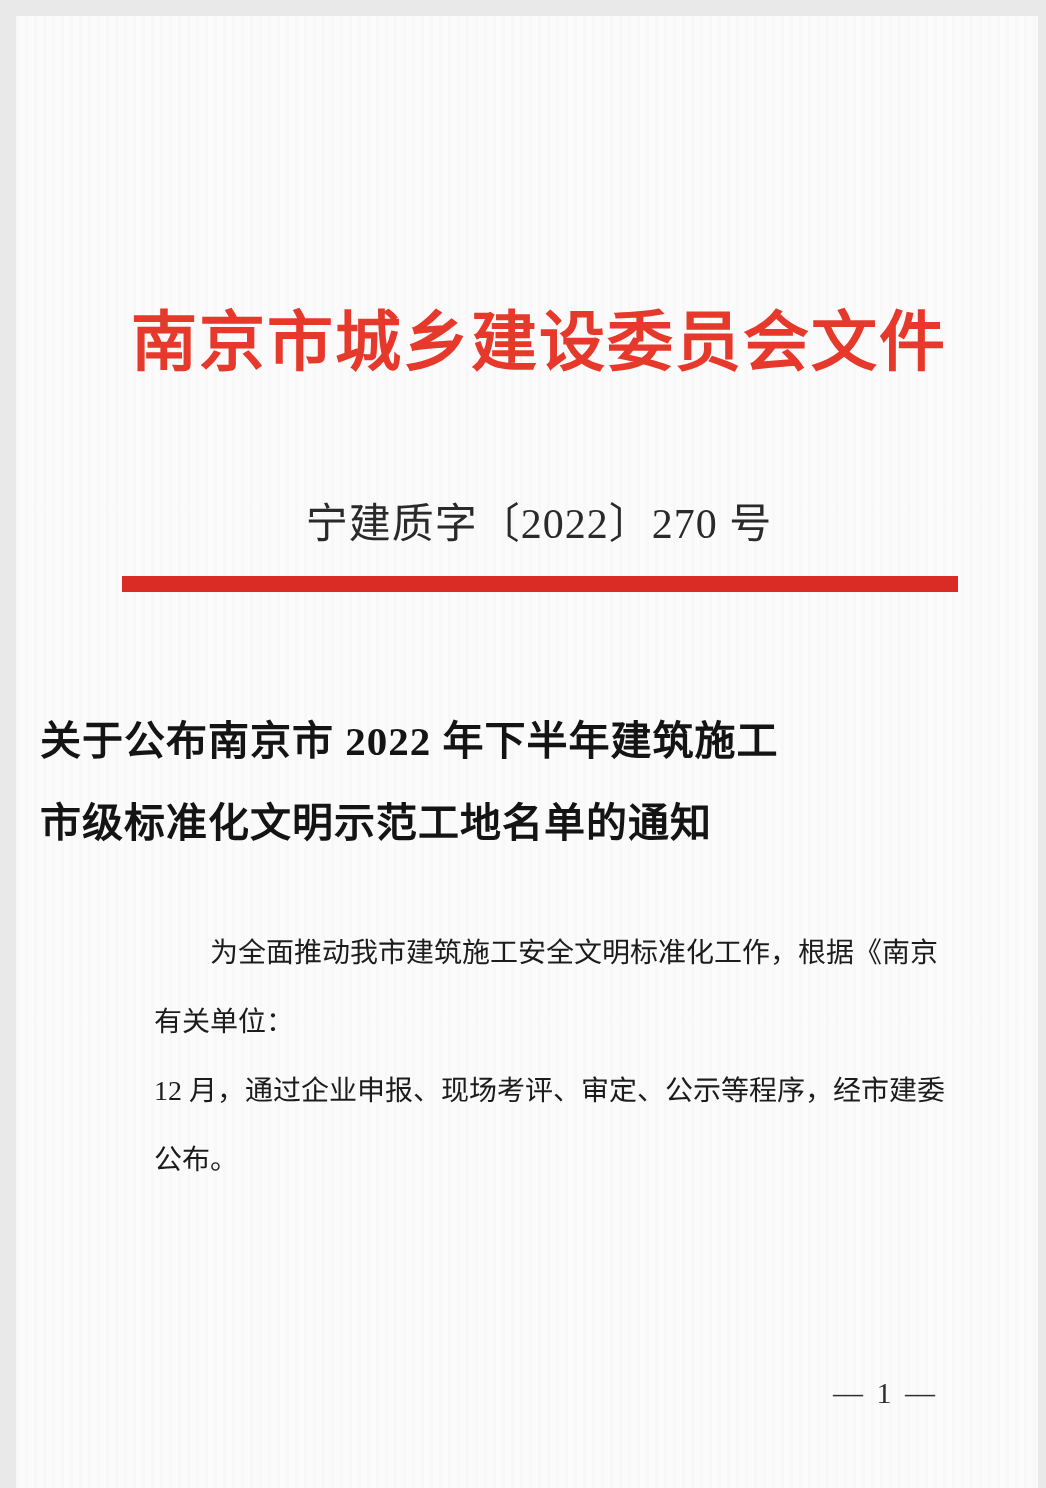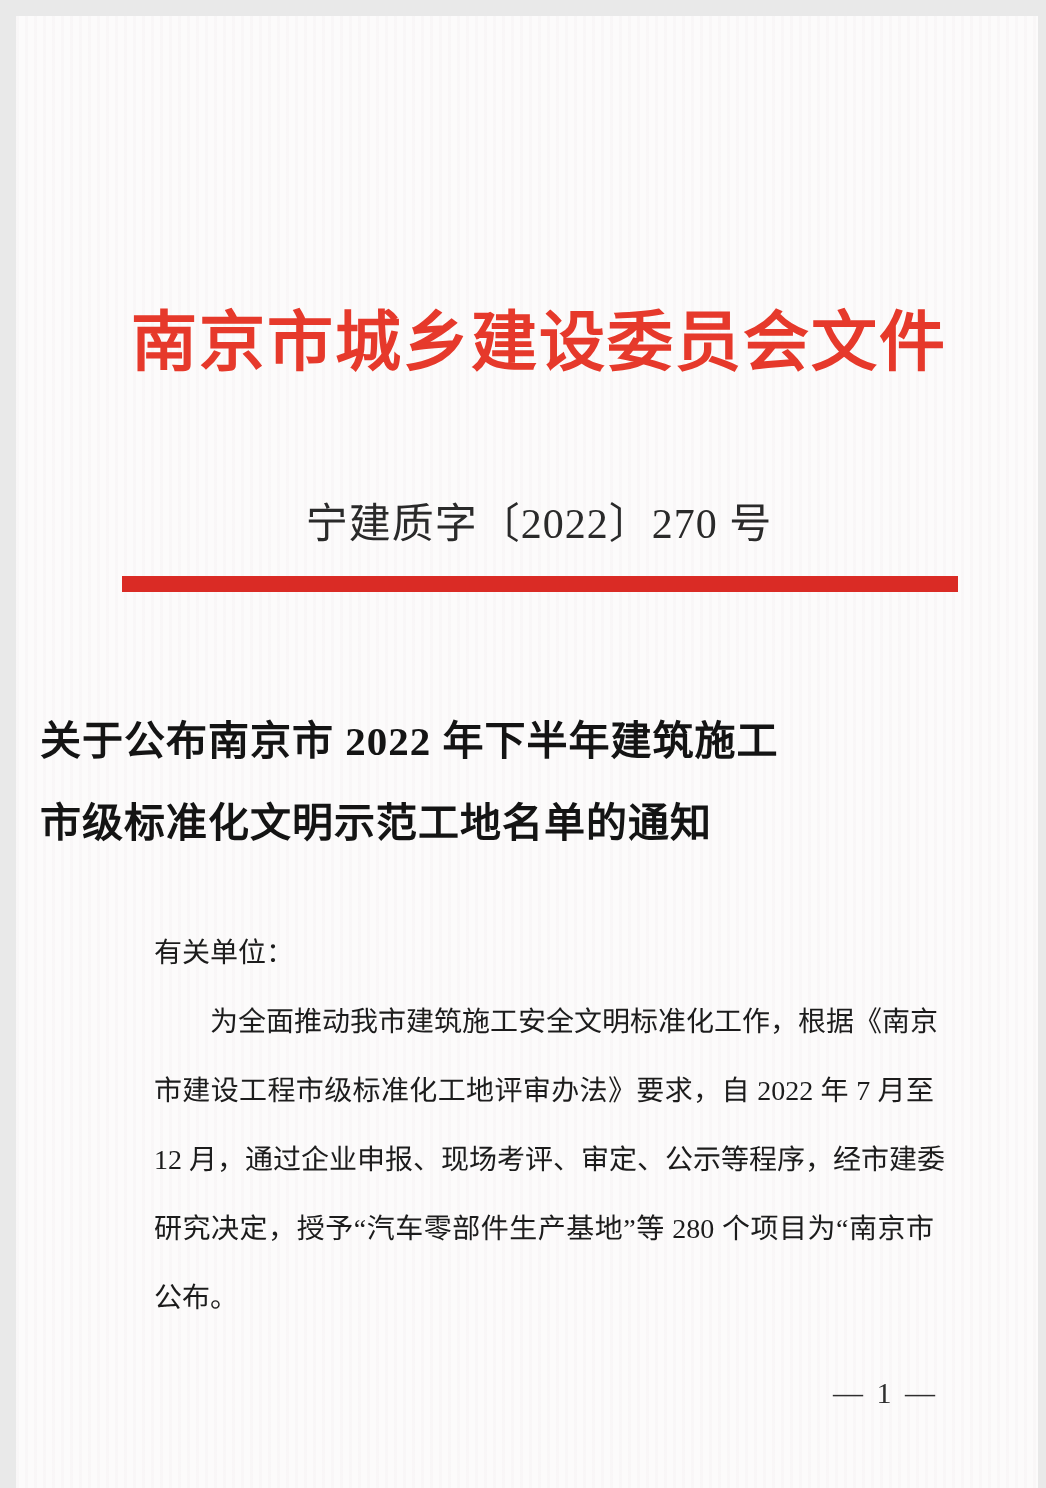--- a/index.html
+++ b/index.html
@@ -107,23 +107,21 @@
   <div class="doc-number">宁建质字〔2022〕270 号</div>
 
   <div class="red-line" style="background: rgb(218, 43, 37);"></div>
 
   <h1 class="doc-title">
     <span class="title-line">关于公布南京市 2022 年下半年建筑施工</span>
     <span class="title-line">市级标准化文明示范工地名单的通知</span>
   </h1>
 
   <div class="doc-body">
+    <p class="line indent">为全面推动我市建筑施工安全文明标准化工作，根据《南京</p>
     <p class="line left">有关单位：</p>
-    <p class="line indent">为全面推动我市建筑施工安全文明标准化工作，根据《南京</p>
-    <p class="line">市建设工程市级标准化工地评审办法》要求，自 2022 年 7 月至</p>
     <p class="line">12 月，通过企业申报、现场考评、审定、公示等程序，经市建委</p>
-    <p class="line">研究决定，授予“汽车零部件生产基地”等 280 个项目为“南京市</p>
     <p class="line left">公布。</p>
   </div>
 
   <div class="page-num">— 1 —</div>
 
 </div>
 
 </body></html>

